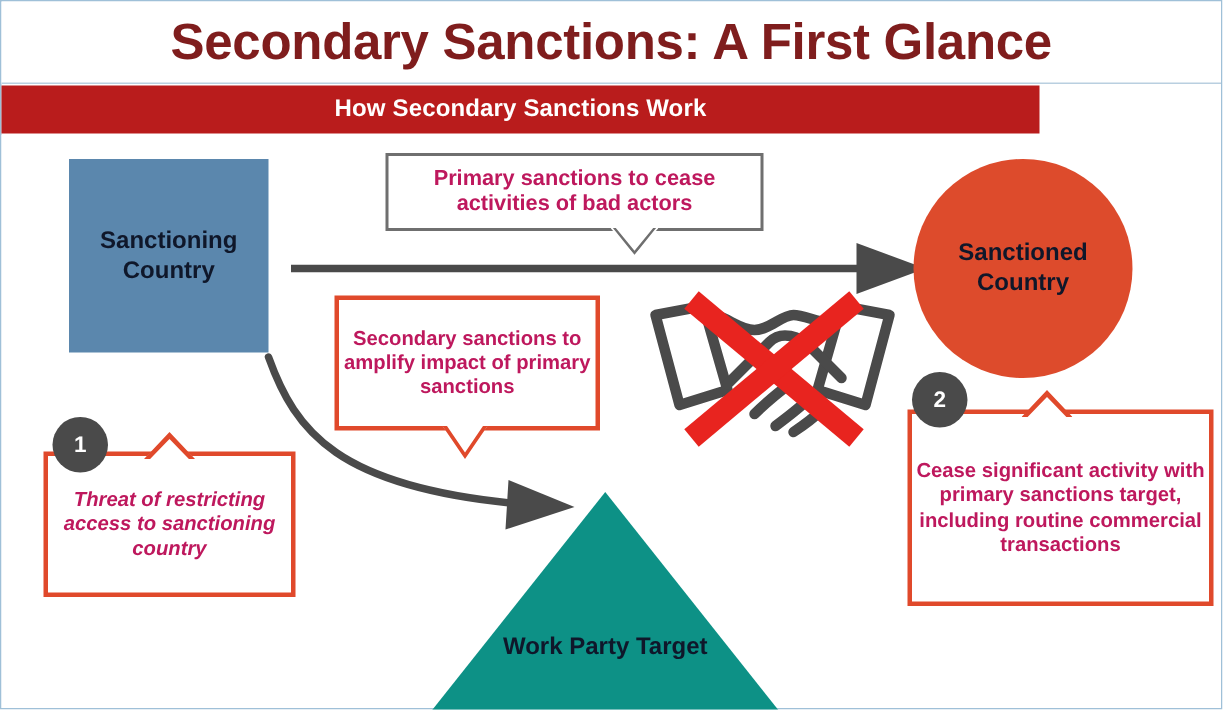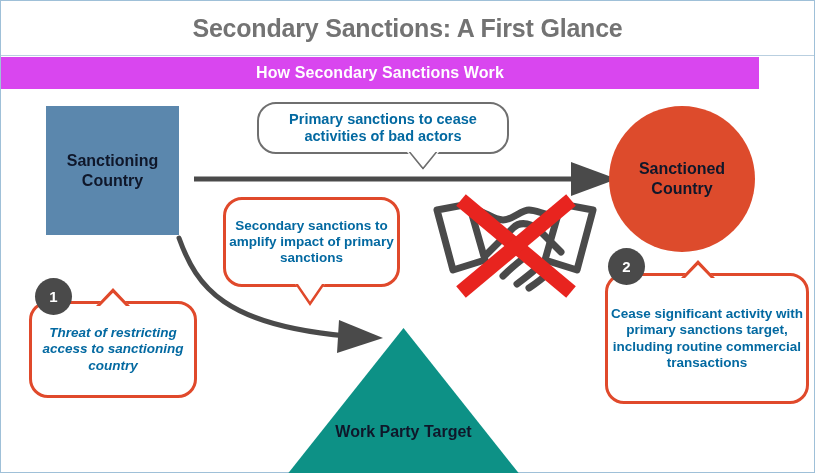--- a/index.html
+++ b/index.html
@@ -4,43 +4,43 @@
 <style>
   html,body{margin:0;padding:0;background:#ffffff;}
   body{width:815px;height:473px;overflow:hidden;
        font-family:"Liberation Sans","DejaVu Sans",sans-serif;}
   #infographic{position:relative;width:815px;height:473px;background:#fff;
        border:1px solid #9fc0d8;box-sizing:border-box;}
 
   #title-bar{position:absolute;left:0;top:0;width:813px;height:55px;
        display:flex;align-items:center;justify-content:center;background:#fff;
        border-bottom:1px solid #b9cfe0;box-sizing:border-box;}
-  #title-text{font-size:25px;font-weight:bold;color:#737373;letter-spacing:-0.2px;
+  #title-text{font-size:34px;font-weight:bold;color:#7f1d1d;letter-spacing:-0.2px;
        white-space:nowrap;}
 
-  #subtitle-bar{position:absolute;left:0;top:56px;width:758px;height:32px;
-       background:#d946ef;display:flex;align-items:center;justify-content:center;}
+  #subtitle-bar{position:absolute;left:0;top:56px;width:692px;height:32px;
+       background:#b91c1c;display:flex;align-items:center;justify-content:center;}
   #subtitle-text{font-size:16px;font-weight:bold;color:#ffffff;letter-spacing:0.1px;}
 
   #canvas{position:absolute;left:0;top:89px;width:813px;height:382px;background:#fff;}
 
   .node{position:absolute;display:flex;align-items:center;justify-content:center;
        text-align:center;color:#0f172a;font-weight:bold;line-height:1.25;}
 
   #sanctioning-country{left:45px;top:16px;width:133px;height:129px;
        background:#5b87ad;font-size:16px;}
   #sanctioned-country{left:608px;top:16px;width:146px;height:146px;
        background:#dd4b2c;border-radius:50%;font-size:16px;}
   #third-party-target{left:285px;top:238px;width:235px;height:148px;
        font-size:16px;align-items:flex-end;padding-bottom:34px;box-sizing:border-box;
        background:#0d9186;clip-path:polygon(50% 0,100% 100%,0 100%);}
 
   .callout{position:absolute;box-sizing:border-box;background:#fff;
        display:flex;align-items:center;justify-content:center;text-align:center;
-       color:#0369a1;font-size:13.5px;line-height:1.2;font-weight:bold;border-radius:19px;}
+       color:#be185d;font-size:13.5px;line-height:1.2;font-weight:bold;}
   .callout.gray{border:2px solid #6f6f6f;}
   .callout.red{border:3px solid #e0492b;}
 
   #primary-bubble{left:256px;top:12px;width:252px;height:52px;font-size:14.5px;}
   #primary-tail{position:absolute;left:406px;top:62px;width:32px;height:18px;
        background:#fff;clip-path:polygon(0 0,100% 0,50% 100%);}
   #primary-tail i{position:absolute;left:0;top:-2px;width:32px;height:20px;display:block;
        background:#6f6f6f;clip-path:polygon(0 0,6% 0,50% 86%,94% 0,100% 0,50% 100%);}
 
   #secondary-box{left:222px;top:107px;width:177px;height:90px;}

